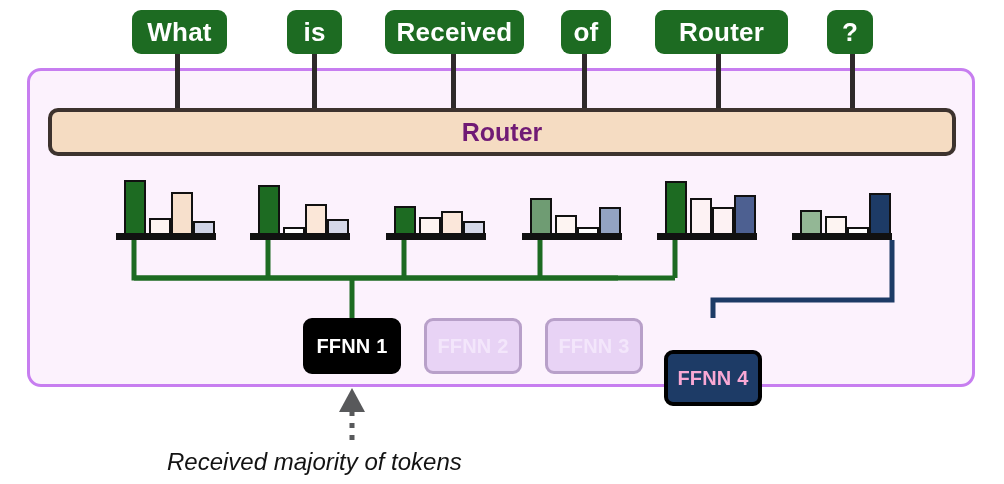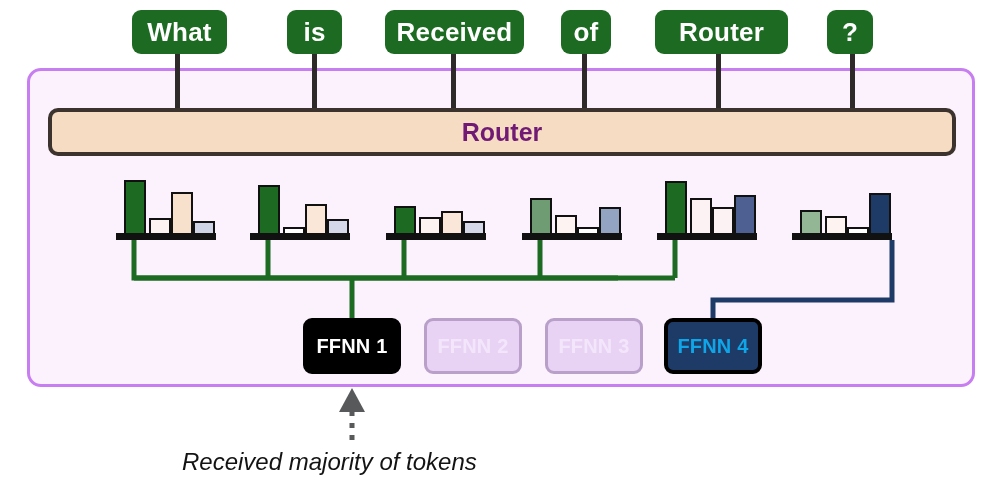--- a/index.html
+++ b/index.html
@@ -85,23 +85,23 @@
     position:absolute;
     width:98px;height:56px;
     box-sizing:border-box;
     border-radius:9px;
     display:flex;align-items:center;justify-content:center;
     font-weight:bold;
     font-size:20px;
     letter-spacing:0.2px;
   }
   .ffnn.active-green{background:#000000;border:4px solid #000000;color:#ffffff;}
-  .ffnn.active-blue{background:#1d3b66;border:4px solid #000000;color:#0ea5e9;}
+  .ffnn.active-blue{background:#1d3b66;border:4px solid #000000;color:#f9a8d4;margin-top:32px;}
   .ffnn.idle{background:#e8d3f5;border:3px solid #b8a0c9;color:#f3e6fb;}
-  #caption-inner{position:absolute;left:182px;top:448px;font-style:italic;font-size:24px;color:#131313;white-space:nowrap;}
+  #caption-inner{position:absolute;left:167px;top:448px;font-style:italic;font-size:24px;color:#131313;white-space:nowrap;}
 </style>
 </head>
 <body>
 
 <div id="stage">
 
   <div id="moe-box"></div>
 
   <div id="tokens-layer">
       <div class="token-stem" style="left: 175px; top: 50px; height: 60px;"></div>

